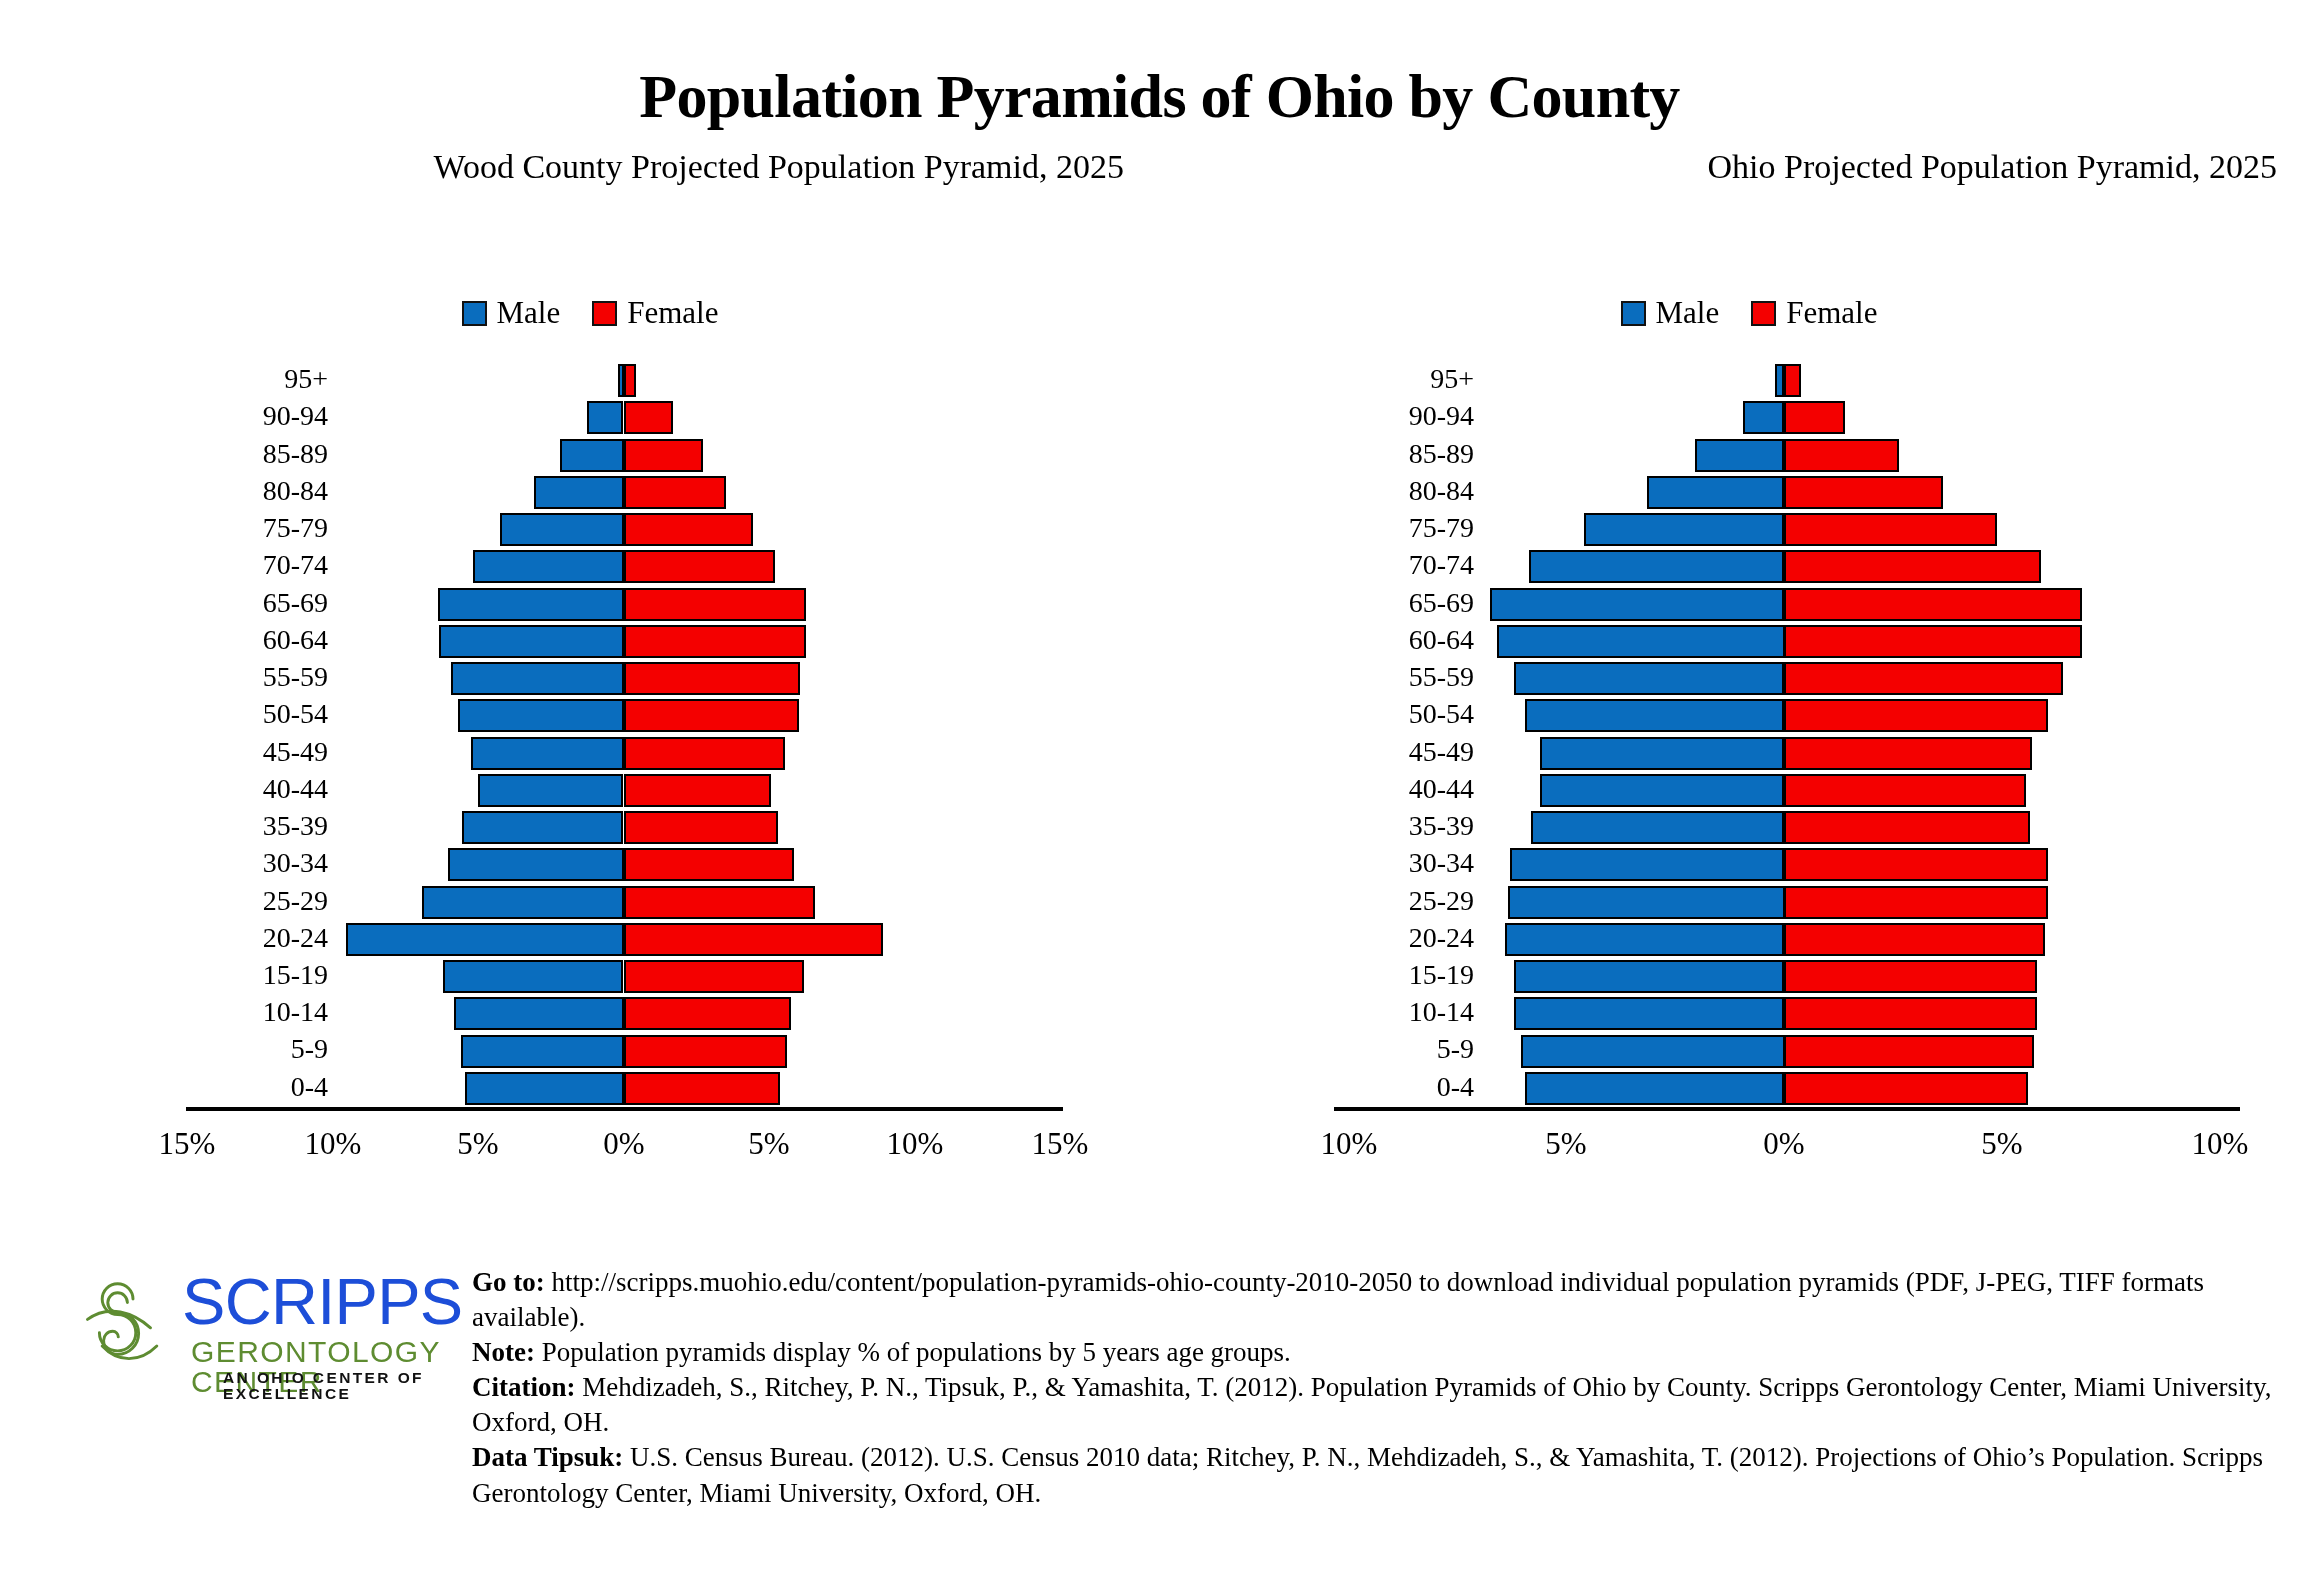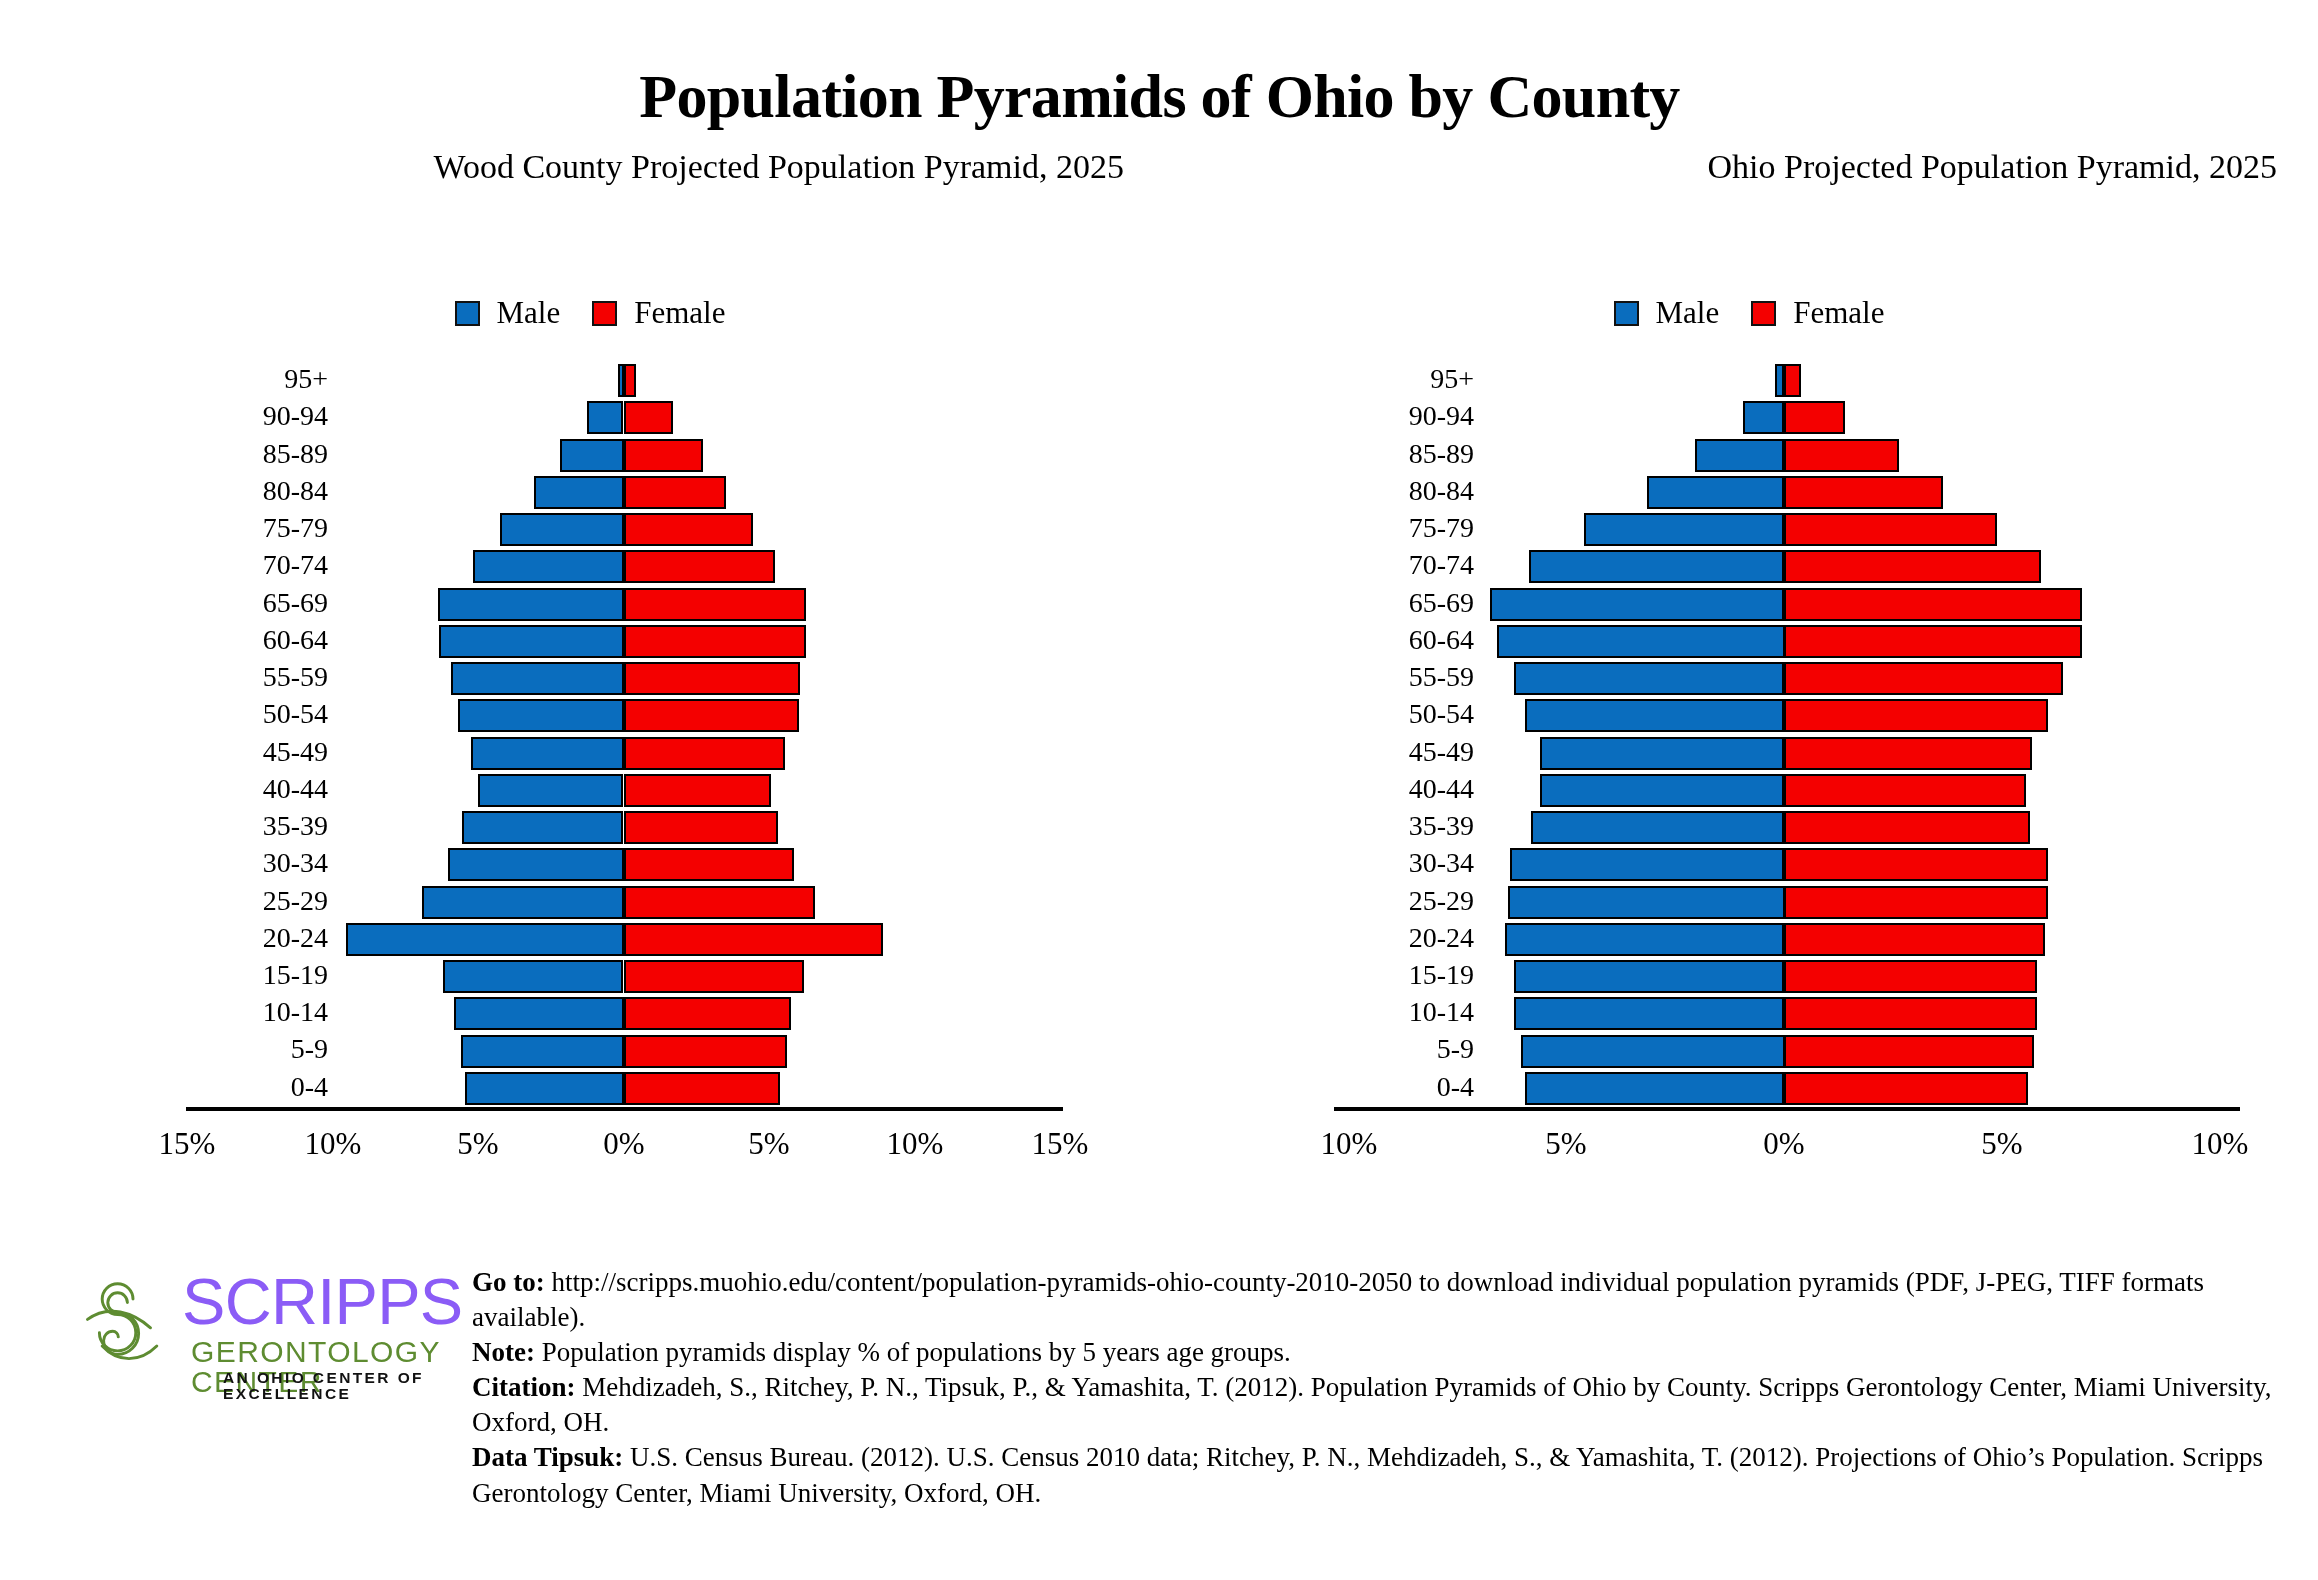--- a/index.html
+++ b/index.html
@@ -23,21 +23,21 @@
   
   .panel{position:absolute;top:267px;height:942px;}
   #left-panel{left:42px;width:1096px;}
   #right-panel{left:1208px;width:1082px;}
 
   .legend{
     position:absolute;top:28px;left:0;width:100%;
     display:flex;justify-content:center;align-items:center;gap:32px;
     font-size:31px;
   }
-  .legend-item{display:flex;align-items:center;gap:17px;text-align:center;}
+  .legend-item{display:flex;align-items:center;gap:10px;text-align:center;}
   .legend-swatch{
     width:21px;height:21px;border:2.1px solid #111;display:inline-block;
   }
   .sw-male{background:#0A6DBE;}
   .sw-female{background:#F40000;}
 
   
   .plot{
     position:absolute;left:0;top:95px;width:100%;height:776px;
   }
@@ -64,21 +64,21 @@
     position:absolute;font-size:31px;text-align:center;white-space:nowrap;
     transform:translateX(-50%);
   }
 
   
   #footer{position:absolute;left:0;top:1265px;width:2319px;height:316px;}
   #logo{position:absolute;left:84px;top:7px;width:365px;height:126px;}
   #logo-swirl{position:absolute;left:0;top:4.2px;width:91px;height:105px;}
   #logo-scripps{
     position:absolute;left:98px;top:-2.8px;font-size:65px;font-weight:normal;
-    color:#8b5cf6;font-family:"Liberation Sans","DejaVu Sans",sans-serif;
+    color:#1d4ed8;font-family:"Liberation Sans","DejaVu Sans",sans-serif;
     letter-spacing:-0.7px;line-height:1;
   }
   #logo-gerontology{
     position:absolute;left:107px;top:65px;font-size:30px;color:#5E8C31;
     font-family:"Liberation Sans","DejaVu Sans",sans-serif;letter-spacing:1.4px;line-height:1;
   }
   #logo-tagline{
     position:absolute;left:139px;top:98px;font-size:15.5px;color:#111;
     font-family:"Liberation Sans","DejaVu Sans",sans-serif;letter-spacing:2.4px;line-height:1;font-weight:bold;
   }

